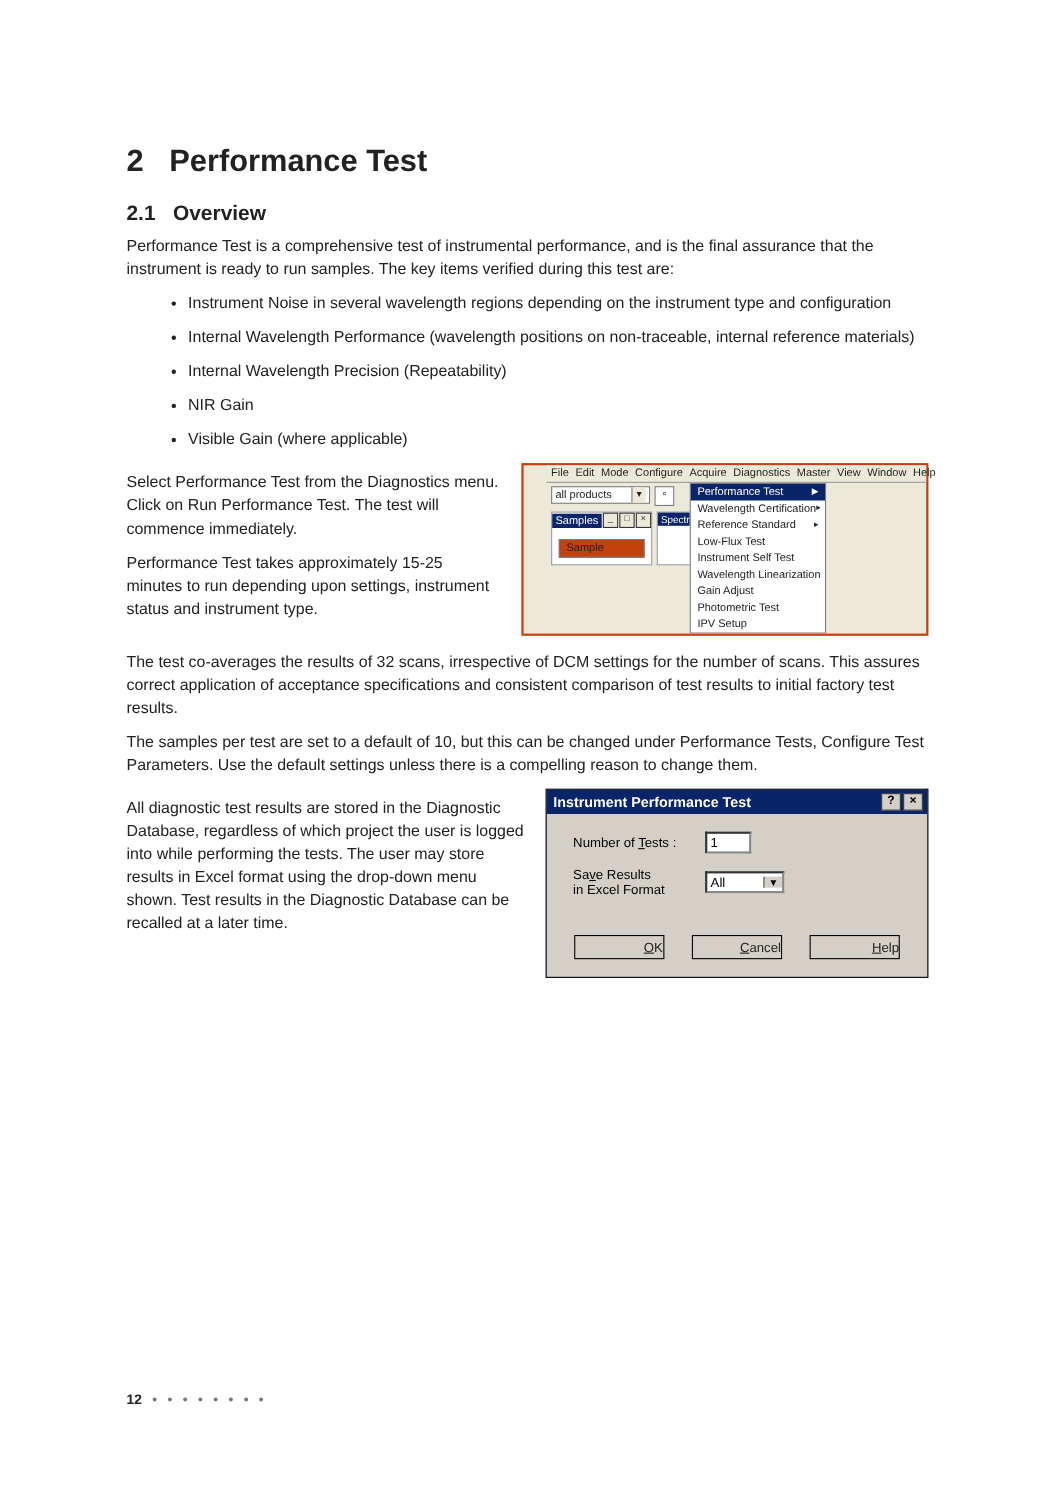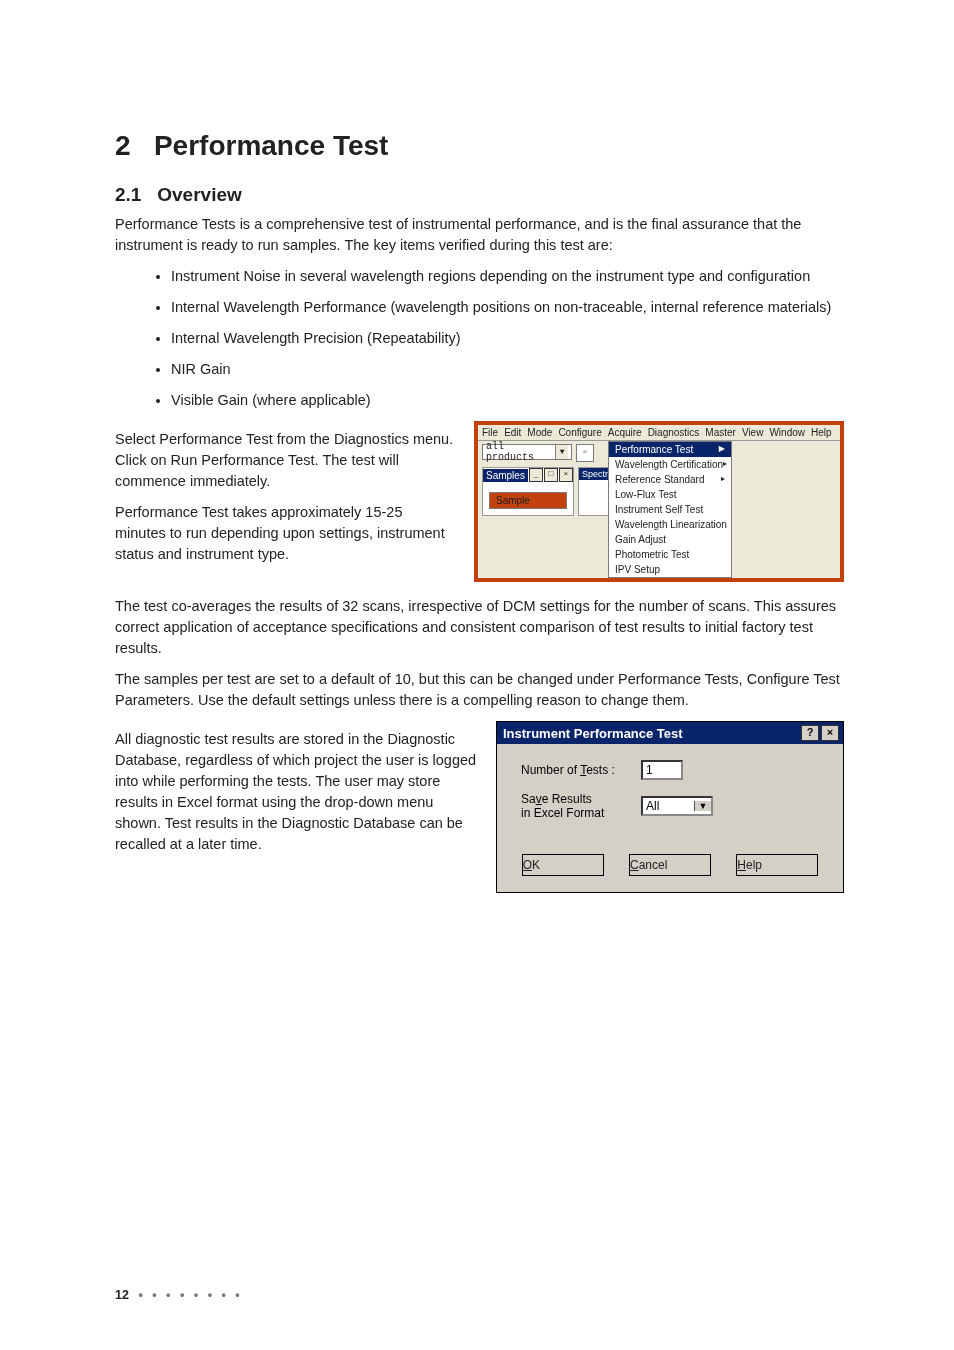--- a/index.html
+++ b/index.html
@@ -53,25 +53,26 @@
   .two-col .left {
     flex: 1 1 auto;
   }
   .two-col .right {
     flex: 0 0 auto;
   }
 
   
   .fig-menu {
     width: 370px;
-    border: 4px solid #c2410c;
+    border: 2px solid #c2410c;
     font-family: "Tahoma", sans-serif;
     font-size: 10px;
     background: #ece9d8;
     box-sizing: border-box;
+    padding-left: 21px;
   }
   .fig-menu .menubar {
     display: flex;
     gap: 6px;
     padding: 2px 4px;
     font-size: 10px;
     background: #ece9d8;
     border-bottom: 1px solid #999;
   }
   .fig-menu .menubar span { white-space: nowrap; }
@@ -85,21 +86,20 @@
     display: flex;
     align-items: center;
     background: #fff;
     border: 1px solid #7a7a7a;
     padding: 0 3px;
     font-size: 10px;
     height: 16px;
     box-sizing: border-box;
     width: 90px;
     justify-content: space-between;
-    font-family: Liberation Mono, monospace;
   }
   .fig-menu .combo .arrow {
     width: 12px;
     text-align: center;
     background: #ece9d8;
     border-left: 1px solid #7a7a7a;
     font-size: 8px;
     line-height: 14px;
     height: 14px;
   }
@@ -226,32 +226,32 @@
     border-left:1px solid #555;
     font-size:9px;
   }
   .fig-dialog .btnrow {
     display:flex;
     justify-content:space-around;
     padding: 8px 12px 16px 12px;
   }
   .fig-dialog .btn {
     width:80px;
-    text-align:left;
+    text-align:right;
     padding:3px 0;
     border:1px solid #000;
     background:#d4d0c8;
     font-size:12px;
   }
 
   
   .footer {
     position:absolute;
     left:115px;
-    bottom:48px;
+    bottom:71px;
     font-size:12.5px;
     font-weight:700;
     color:#222;
   }
   .footer .dots { color:#777; letter-spacing:3px; margin-left:6px; }
 </style>
 </head>
 <body>
 
 <div class="page">
@@ -259,21 +259,21 @@
   <h1 class="sec">
     <span>2</span>&nbsp;&nbsp;
     <span>Performance Test</span>
   </h1>
 
   <h2 class="sub">
     <span>2.1</span>&nbsp;&nbsp;
     <span>Overview</span>
   </h2>
 
-  <p class="body">Performance Tests is a comprehensive test of instrumental performance, and is the final assurance that the instrument is ready to run samples. The key items verified during this test are:</p>
+  <p class="body">Performance Test is a comprehensive test of instrumental performance, and is the final assurance that the instrument is ready to run samples. The key items verified during this test are:</p>
 
   <ul class="bullets">
     <li>Instrument Noise in several wavelength regions depending on the instrument type and configuration</li>
     <li>Internal Wavelength Performance (wavelength positions on non-traceable, internal reference materials)</li>
     <li>Internal Wavelength Precision (Repeatability)</li>
     <li>NIR Gain</li>
     <li>Visible Gain (where applicable)</li>
   </ul>
 
   <div class="two-col">

